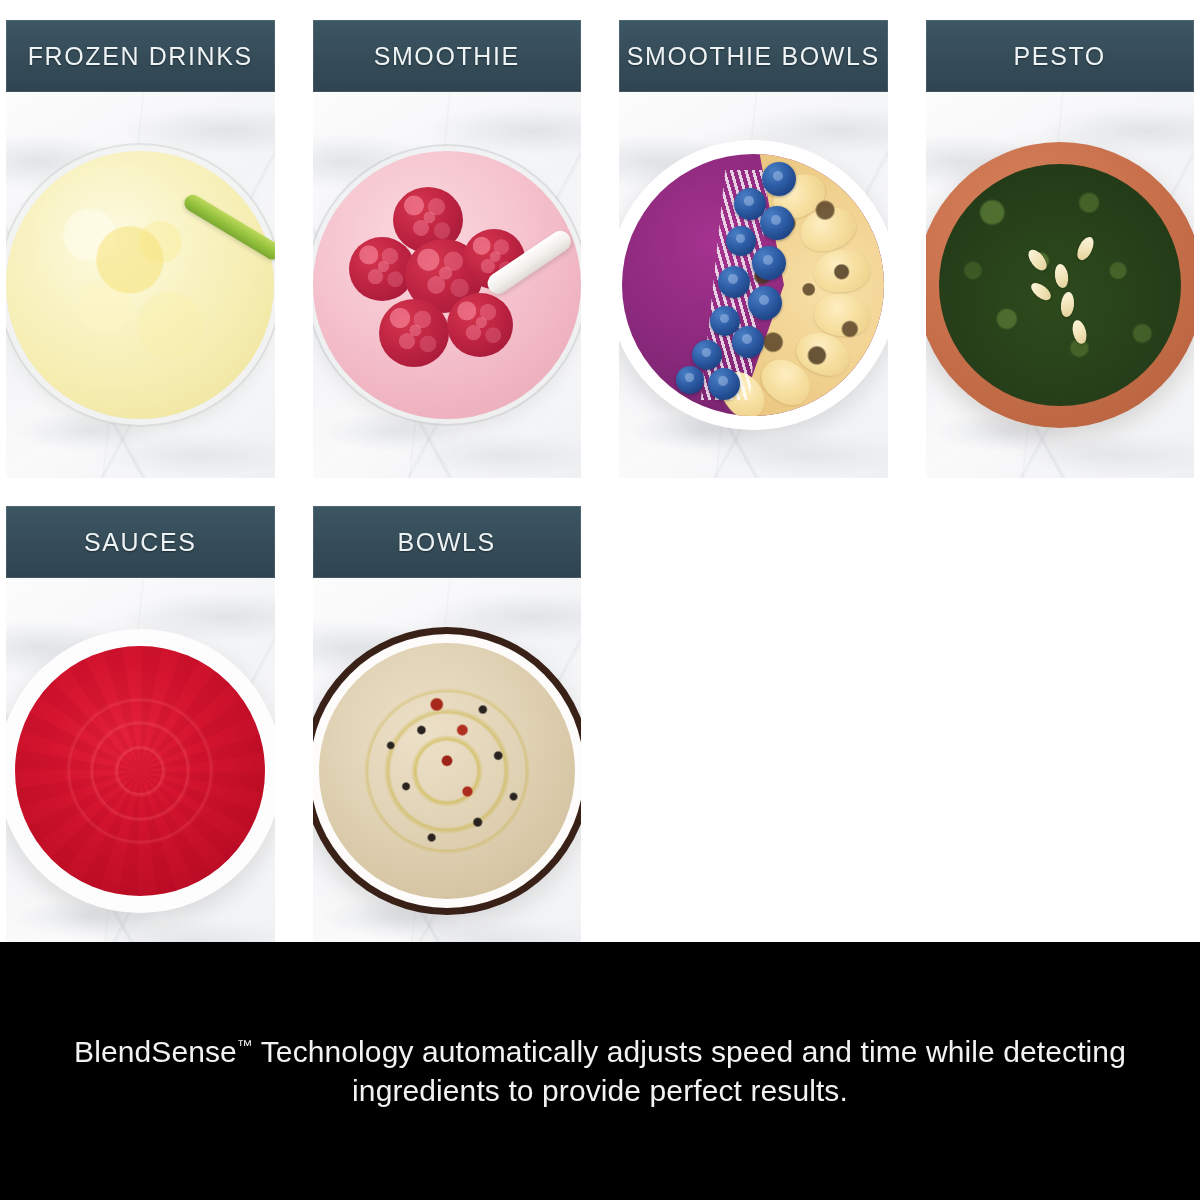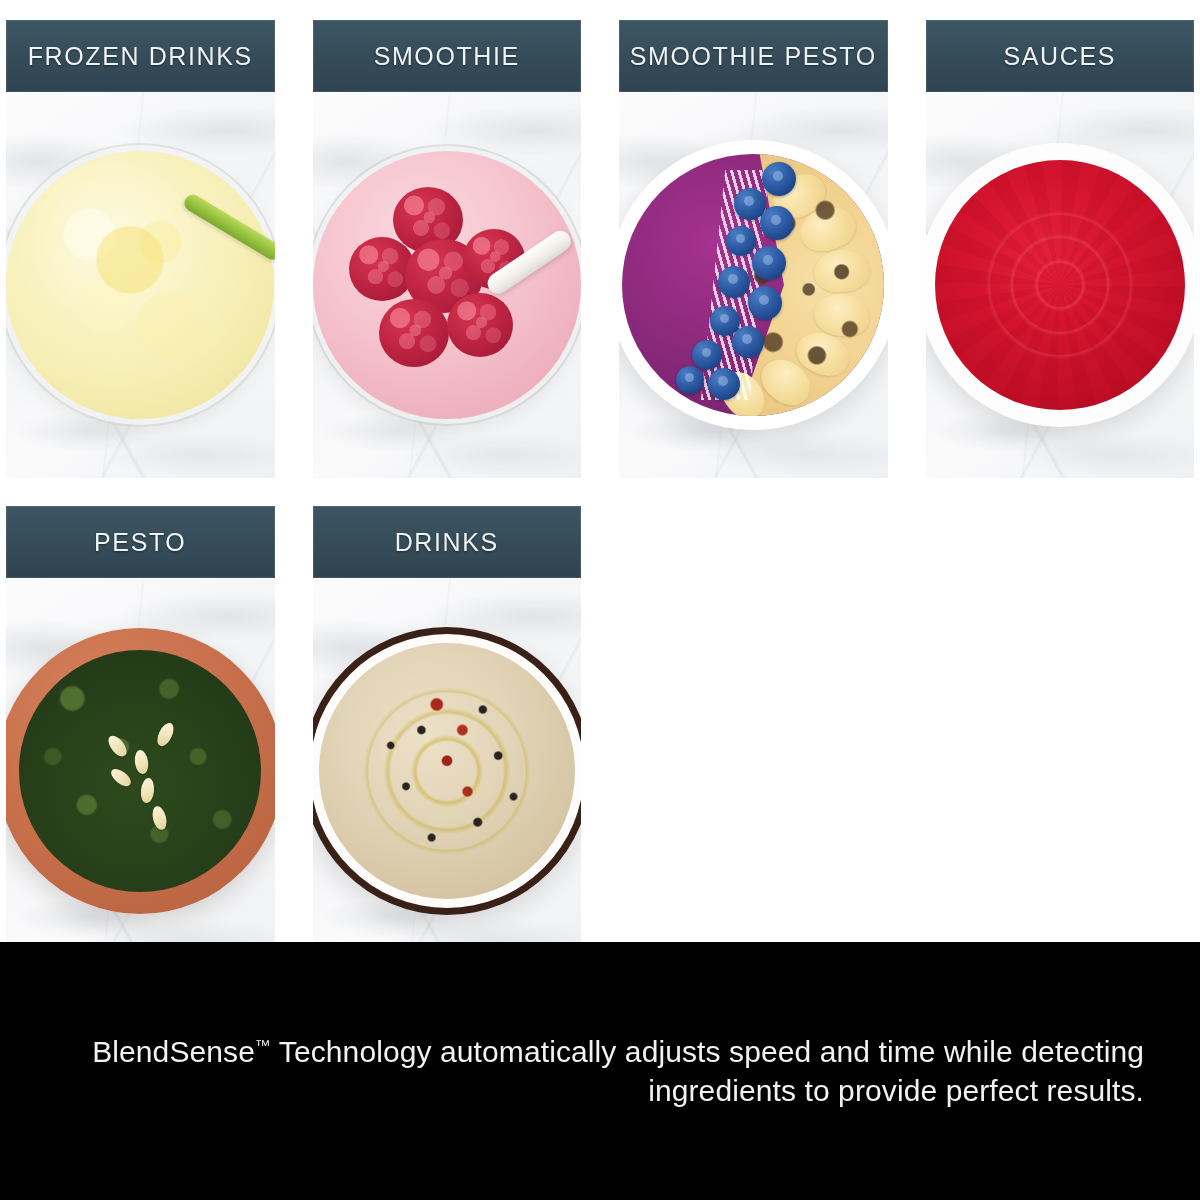--- a/index.html
+++ b/index.html
@@ -303,21 +303,21 @@
     letter-spacing:-.6px;
     text-align:center;
     line-height:1.06;
     margin-bottom:18px;
   }
   .banner-body {
     color:#f2f2f2;
     font-size:30px;
     font-weight:300;
     line-height:1.30;
-    text-align:right;
+    text-align:center;
     max-width:1096px;
     letter-spacing:.1px;
   }
   .tm { font-size:.52em; vertical-align:super; letter-spacing:.4px; }
 </style>
 </head>
 <body>
 
 <div id="root">
 
@@ -355,21 +355,21 @@
             <div class="rasp" style="width:66px;height:64px;left:134px;top:142px;"></div>
             <div class="sm-straw"></div>
           </div>
         </div>
       </div>
     </div>
 
     <div class="tile">
       <div class="tile-inner">
         <div class="tile-header">
-          <span class="tile-header-label">SMOOTHIE PESTO</span>
+          <span class="tile-header-label">SMOOTHIE BOWLS</span>
         </div>
         <div class="tile-photo">
           <div class="marble"></div>
           <div class="vessel sb-bowl">
             <div class="sb-inner">
               <div class="sb-banana-field"></div>
               <div class="sb-banana" style="width:54px;height:40px;left:150px;top:22px;transform:rotate(-28deg);"></div>
               <div class="sb-banana" style="width:56px;height:42px;left:178px;top:54px;transform:rotate(-18deg);"></div>
               <div class="sb-banana" style="width:56px;height:42px;left:192px;top:96px;transform:rotate(-6deg);"></div>
               <div class="sb-banana" style="width:56px;height:42px;left:192px;top:140px;transform:rotate(8deg);"></div>
@@ -393,35 +393,20 @@
             </div>
           </div>
         </div>
       </div>
     </div>
 
 
     <div class="tile">
       <div class="tile-inner">
         <div class="tile-header">
-          <span class="tile-header-label">SAUCES</span>
-        </div>
-        <div class="tile-photo">
-          <div class="marble"></div>
-          <div class="vessel rs-bowl">
-            <div class="rs-inner"></div>
-            <div class="rs-swirl"></div>
-          </div>
-        </div>
-      </div>
-    </div>
-
-    <div class="tile">
-      <div class="tile-inner">
-        <div class="tile-header">
           <span class="tile-header-label">PESTO</span>
         </div>
         <div class="tile-photo">
           <div class="marble"></div>
           <div class="vessel pe-bowl">
             <div class="pe-inner">
               <div class="pine" style="width:13px;height:24px;left:92px;top:84px;transform:rotate(-38deg);"></div>
               <div class="pine" style="width:13px;height:25px;left:140px;top:72px;transform:rotate(26deg);"></div>
               <div class="pine" style="width:13px;height:24px;left:116px;top:100px;transform:rotate(-8deg);"></div>
               <div class="pine" style="width:12px;height:23px;left:96px;top:116px;transform:rotate(-52deg);"></div>
@@ -429,21 +414,36 @@
               <div class="pine" style="width:13px;height:24px;left:134px;top:156px;transform:rotate(-14deg);"></div>
             </div>
           </div>
         </div>
       </div>
     </div>
 
     <div class="tile">
       <div class="tile-inner">
         <div class="tile-header">
-          <span class="tile-header-label">DRINKS</span>
+          <span class="tile-header-label">SAUCES</span>
+        </div>
+        <div class="tile-photo">
+          <div class="marble"></div>
+          <div class="vessel rs-bowl">
+            <div class="rs-inner"></div>
+            <div class="rs-swirl"></div>
+          </div>
+        </div>
+      </div>
+    </div>
+
+    <div class="tile">
+      <div class="tile-inner">
+        <div class="tile-header">
+          <span class="tile-header-label">BOWLS</span>
         </div>
         <div class="tile-photo">
           <div class="marble"></div>
           <div class="vessel hm-bowl">
             <div class="hm-rim"></div>
             <div class="hm-inner"></div>
             <div class="hm-oil"></div>
             <div class="hm-spice"></div>
           </div>
         </div>

